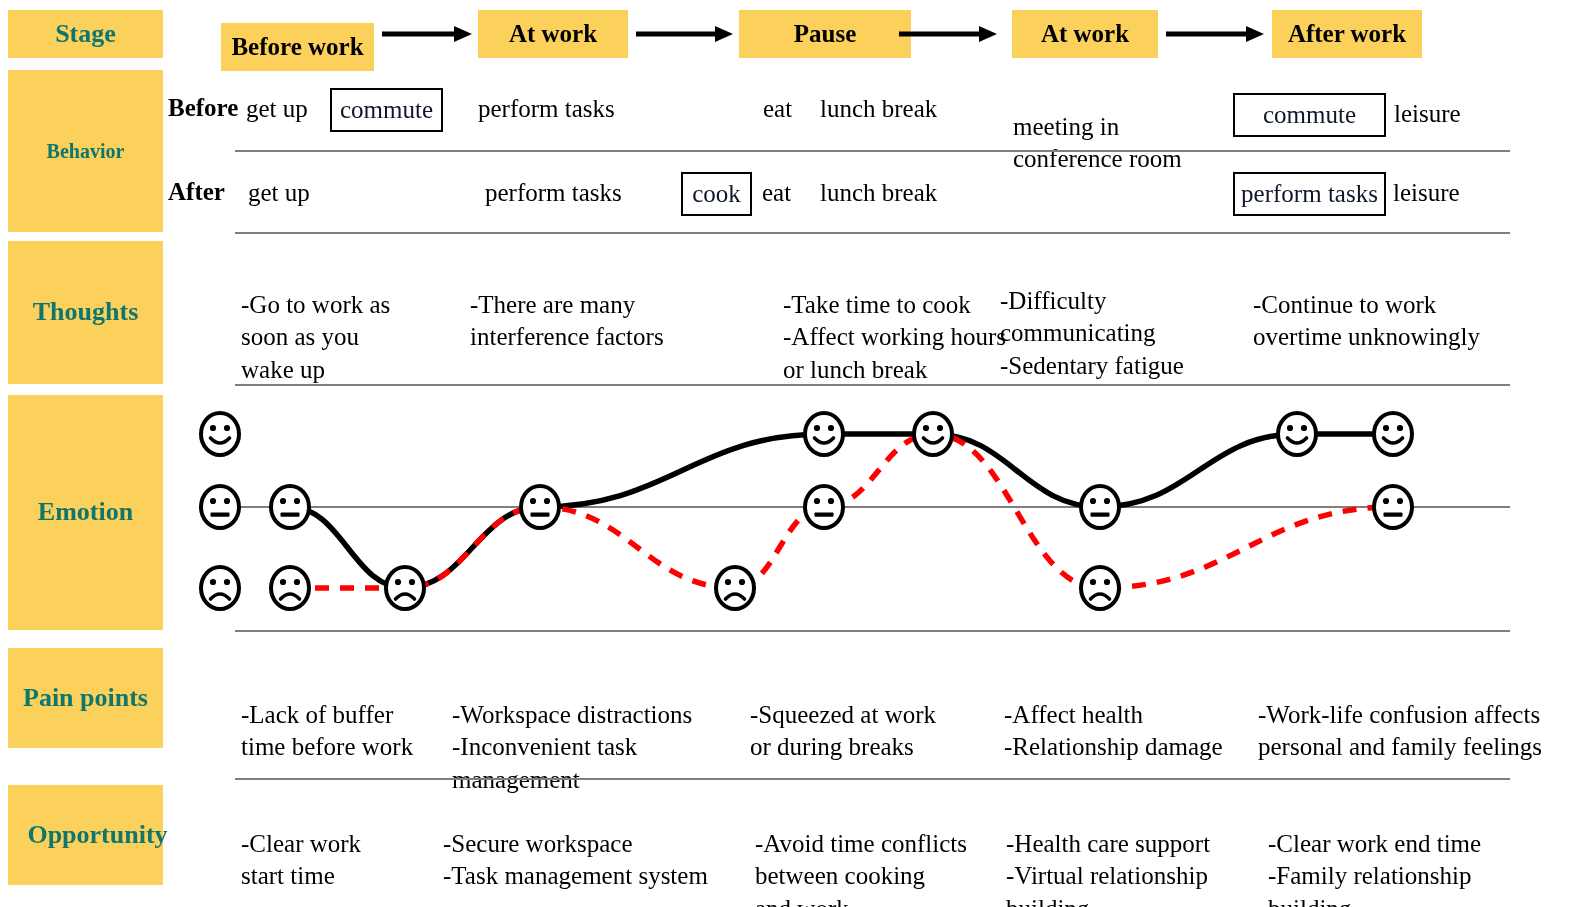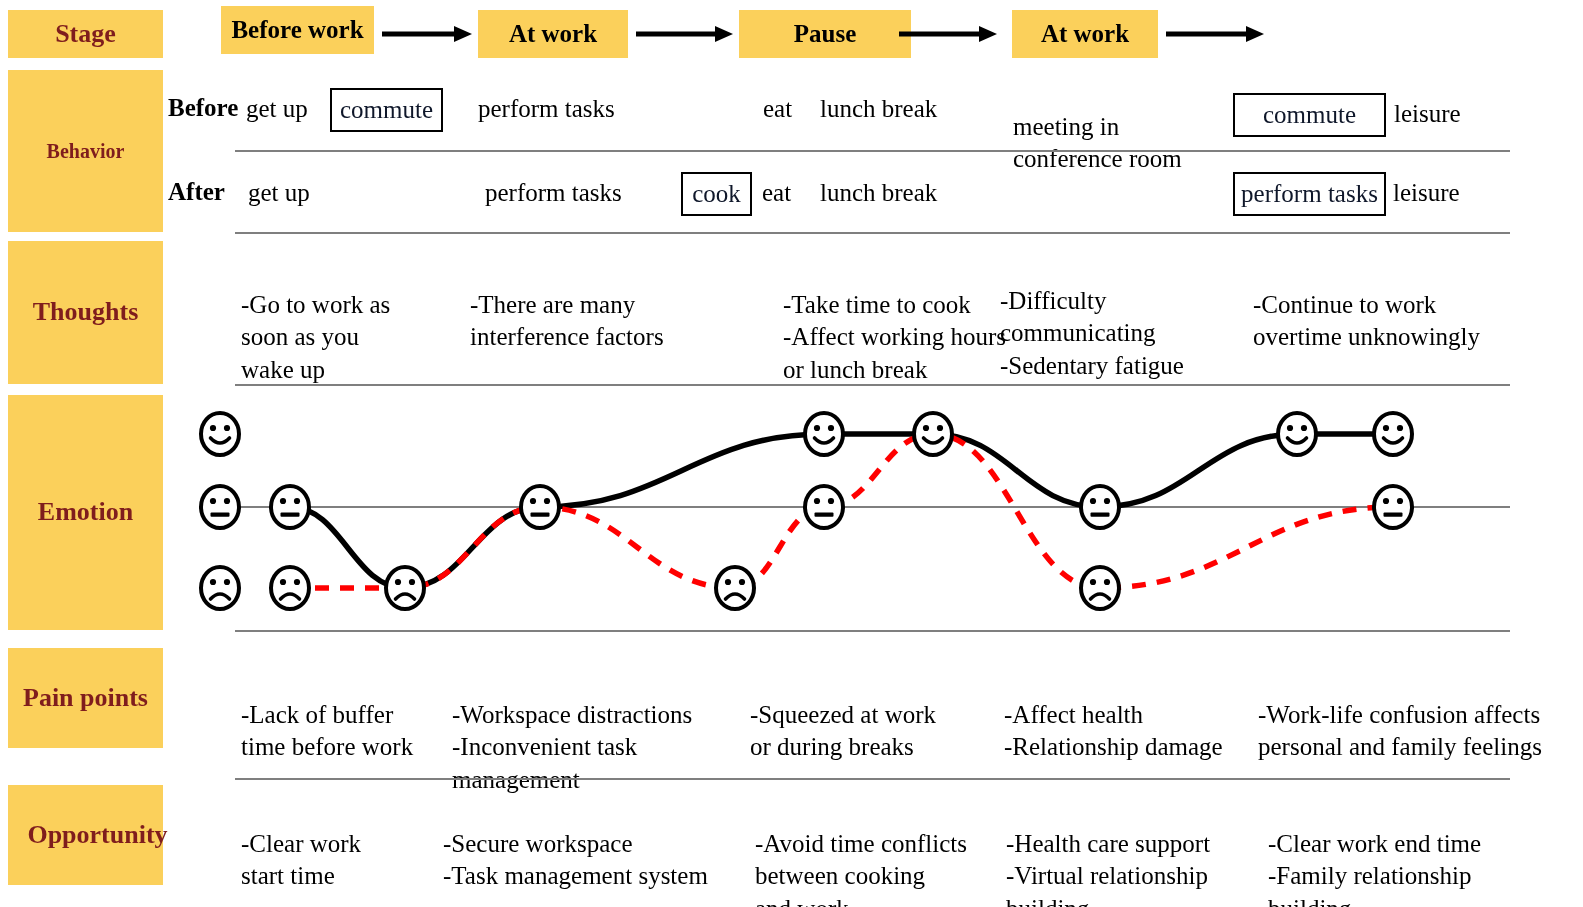--- a/index.html
+++ b/index.html
@@ -11,21 +11,21 @@
   }
   #root { position: relative; width: 1583px; height: 907px; }
 
   
   .chip {
     position: absolute;
     background: var(--accent, #FBD05B);
     display: flex; align-items: center; justify-content: center;
     font-family: "Liberation Serif", serif;
     font-weight: bold;
-    color: #7f1d1d;
+    color: #0f766e;
     text-align: center;
     line-height: 1.1;
   }
 
   
   .stage-box {
     position: absolute;
     background: #FBD05B;
     display: flex; align-items: center; justify-content: center;
     font-weight: bold; font-size: 25px; color: #000;
@@ -101,21 +101,21 @@
   </div>
 
   <div class="chip" style="left: 8px; top: 648px; width: 155px; height: 100px; font-size: 26px; background: rgb(251, 208, 91);">
     <span>Pain points</span>
   </div>
 
   <div class="chip" style="left: 8px; top: 785px; width: 155px; height: 100px; font-size: 26px; background: rgb(251, 208, 91); padding-left: 24px;">
     <span>Opportunity</span>
   </div>
 
-  <div class="stage-box" style="left: 221px; top: 6px; width: 153px; height: 48px; background: rgb(251, 208, 91);">
+  <div class="stage-box" style="left: 221px; top: 23px; width: 153px; height: 48px; background: rgb(251, 208, 91);">
     <span>Before work</span>
   </div>
   <div class="arrow" style="left:382px; top:24px; width:90px;">
     <svg width="90" height="20" viewBox="0 0 90 20">
       <line x1="0" y1="10" x2="72" y2="10" stroke="#000" stroke-width="5"></line>
       <polygon points="72,2 90,10 72,18" fill="#000"></polygon>
     </svg>
   </div>
 
   <div class="stage-box" style="left: 478px; top: 10px; width: 150px; height: 48px; background: rgb(251, 208, 91);">
@@ -141,20 +141,23 @@
   <div class="stage-box" style="left: 1012px; top: 10px; width: 146px; height: 48px; background: rgb(251, 208, 91);">
     <span>At work</span>
   </div>
   <div class="arrow" style="left:1166px; top:24px; width:98px;">
     <svg width="98" height="20" viewBox="0 0 98 20">
       <line x1="0" y1="10" x2="80" y2="10" stroke="#000" stroke-width="5"></line>
       <polygon points="80,2 98,10 80,18" fill="#000"></polygon>
     </svg>
   </div>
 
+  <div class="stage-box" style="left: 1272px; top: 10px; width: 150px; height: 48px; background: rgb(251, 208, 91);">
+    <span>After work</span>
+  </div>
 
   <div class="cell bold nowrap" style="left:168px; top:92px;">
     <span>Before</span>
   </div>
 
   <div class="cell nowrap" style="left:246px; top:93px;">
     <span>get up</span>
   </div>
 
   <div class="boxed" style="left:330px; top:88px; width:113px; height:44px;">

